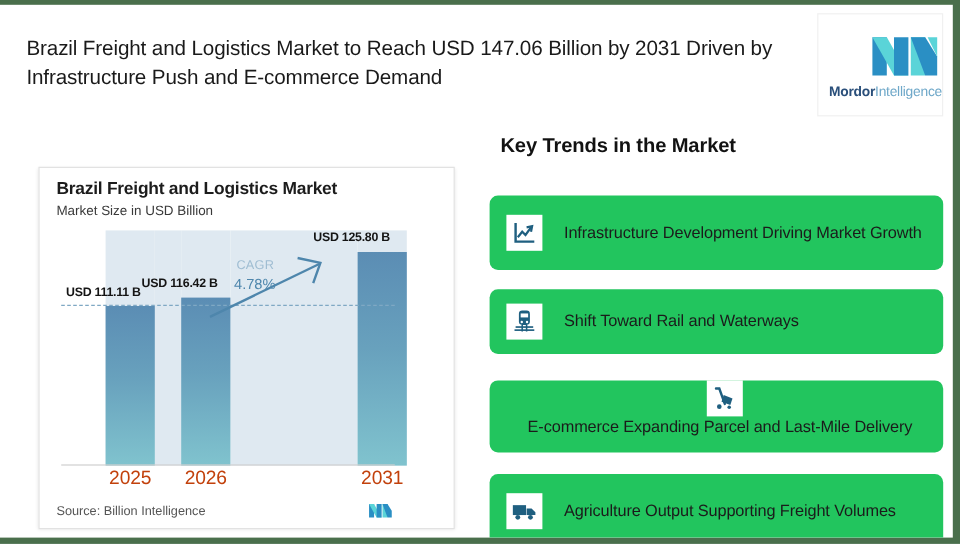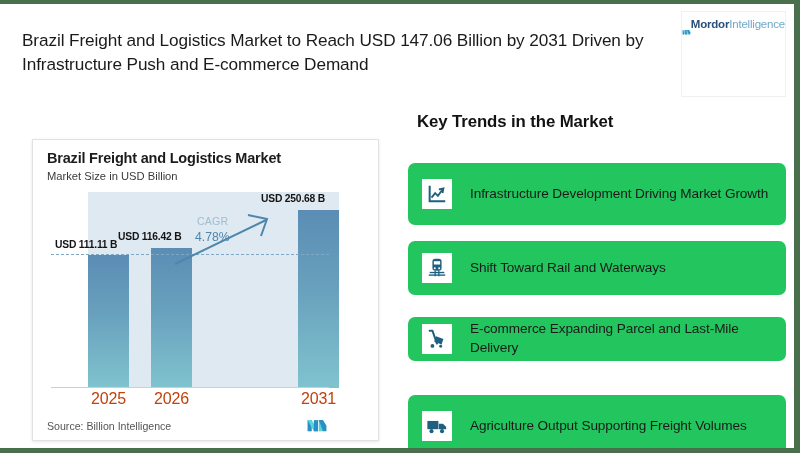--- a/index.html
+++ b/index.html
@@ -39,22 +39,22 @@
   }
   .logo-box {
     position: absolute;
     left: 682px;
     top: 8px;
     width: 103px;
     height: 84px;
     background: #ffffff;
     box-shadow: 0 0 0 1px #f0f0f0;
     display: flex;
-    flex-direction: row;
-    align-items: flex-start;
+    flex-direction: column;
+    align-items: flex-end;
     justify-content: center;
   }
   .logo-mark { width: 62px; height: 40px; display: block; }
   .logo-text {
     margin-top: 6px;
     font-size: 11.5px;
     white-space: nowrap;
     letter-spacing: -0.2px;
   }
   .logo-text .b { color: #2a4f7a; font-weight: bold; }
@@ -240,21 +240,21 @@
         <div class="bar" style="left:55px;  width:41px; height:133px;"></div>
         <div class="bar" style="left:118px; width:41px; height:140px;"></div>
         <div class="bar" style="left:265px; width:41px; height:178px;"></div>
 
         <div class="dashline" style="bottom:145px;"></div>
 
         <div class="axis-line"></div>
 
         <div class="bar-label" style="left:22px;  bottom:150px;">USD 111.11 B</div>
         <div class="bar-label" style="left:85px;  bottom:158px;text-align:center;">USD 116.42 B</div>
-        <div class="bar-label" style="left:228px; bottom:196px;">USD 250.68 B</div>
+        <div class="bar-label" style="left:228px; bottom:196px;">USD 125.80 B</div>
 
         <div class="cagr-word" style="left:164px; bottom:173px;">CAGR</div>
         <div class="cagr-val" style="left:162px; bottom:156px;">4.78%</div>
 
         <svg class="arrow-svg" width="311" height="208">
           <line x1="142" y1="72" x2="233" y2="28" stroke="#4e86ac" stroke-width="2"></line>
           <polyline points="215,23 234,27 228,44" fill="none" stroke="#4e86ac" stroke-width="2"></polyline>
         </svg>
 
         <div class="x-label" style="left:55px;  width:41px;">2025</div>
@@ -294,21 +294,21 @@
           <circle cx="14.4" cy="12.4" r="1.1" fill="#ffffff"></circle>
           <rect x="4" y="16.2" width="16" height="1.5" fill="#1f5f80"></rect>
           <rect x="3" y="19" width="18" height="1.5" fill="#1f5f80"></rect>
           <rect x="9.3" y="15" width="1.4" height="6" fill="#1f5f80"></rect>
           <rect x="13.3" y="15" width="1.4" height="6" fill="#1f5f80"></rect>
         </svg>
       </div>
       <div class="trend-text">Shift Toward Rail and Waterways</div>
     </div>
 
-    <div class="trend-card" style="top:313px; height:44px;">
+    <div class="trend-card" style="top:313px; height:60px;flex-direction:column;">
       <div class="trend-icon-box">
         <svg width="22" height="22" viewBox="0 0 24 24">
           <path d="M4 3 L7 3 L12 17" fill="none" stroke="#1f5f80" stroke-width="2.2" stroke-linecap="round"></path>
           <polygon points="11,9 19,12 17,18 9,15" fill="#1f5f80"></polygon>
           <circle cx="7" cy="19.5" r="2.1" fill="#1f5f80"></circle>
           <circle cx="16" cy="20" r="1.6" fill="#1f5f80"></circle>
         </svg>
       </div>
       <div class="trend-text">E-commerce Expanding Parcel and Last-Mile Delivery</div>
     </div>

